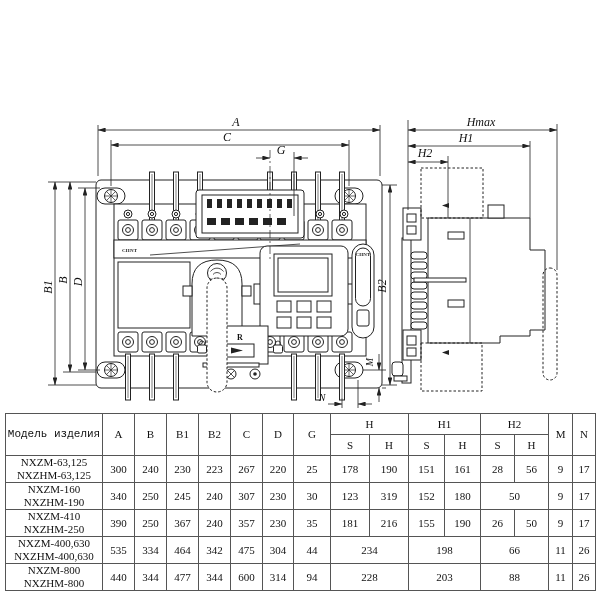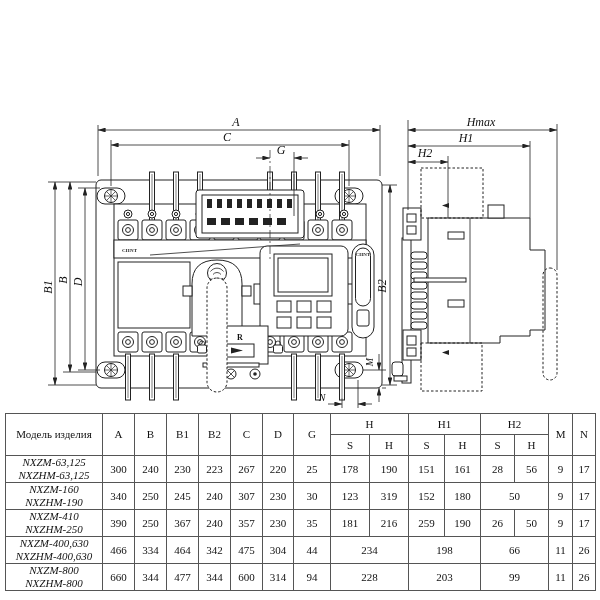--- a/index.html
+++ b/index.html
@@ -16,22 +16,22 @@
   .dotted{fill:none;stroke:#222;stroke-width:1;stroke-dasharray:2.5 2;}
   .dotted-fill{fill:#fff;stroke:#222;stroke-width:1;stroke-dasharray:2.5 2;}
   .dim{stroke:#222;stroke-width:.8;fill:none;}
   .cl{stroke:#222;stroke-width:.7;stroke-dasharray:8 3 2 3;fill:none;}
   table.spec{position:absolute;left:5px;top:413px;border-collapse:collapse;table-layout:fixed;
     width:590px;}
   table.spec td{border:1px solid #555;text-align:center;vertical-align:middle;padding:0;
     font-size:11px;line-height:1.15;overflow:hidden;}
   table.spec thead tr{height:21px;}
   table.spec tbody tr{height:27px;}
-  td.model-h{text-align:left;padding-left:5px;font-size:11px;}
-  td.model-cell{text-align:left;padding-left:4px;font-size:9.5px;line-height:1.25;font-style:italic;}
+  td.model-h{text-align:left;padding-left:5px;font-size:11px;font-family:Liberation Mono, monospace;}
+  td.model-cell{text-align:left;padding-left:4px;font-size:9.5px;line-height:1.25;}
   td.dimhead{font-size:13px;}
   td.subhead{font-size:12px;}
 </style>
 </head>
 <body>
 
 <div id="stage">
 
 <svg width="600" height="412" viewBox="0 0 600 412">
   <defs>
@@ -419,58 +419,58 @@
       </td>
       <td>390</td>
       <td>250</td>
       <td>367</td>
       <td>240</td>
       <td>357</td>
       <td>230</td>
       <td>35</td>
       <td>181</td>
       <td>216</td>
-      <td>259</td>
+      <td>155</td>
       <td>190</td>
       <td>26</td>
       <td>50</td>
       <td>9</td>
       <td>17</td>
     </tr>
     <tr>
       <td class="model-cell">
         <div>NXZM-400,630</div>
             <div>NXZHM-400,630</div>
       </td>
-      <td>466</td>
+      <td>535</td>
       <td>334</td>
       <td>464</td>
       <td>342</td>
       <td>475</td>
       <td>304</td>
       <td>44</td>
       <td colspan="2">234</td>
       <td colspan="2">198</td>
       <td colspan="2">66</td>
       <td>11</td>
       <td>26</td>
     </tr>
     <tr>
       <td class="model-cell">
         <div>NXZM-800</div>
             <div>NXZHM-800</div>
       </td>
-      <td>660</td>
+      <td>440</td>
       <td>344</td>
       <td>477</td>
       <td>344</td>
       <td>600</td>
       <td>314</td>
       <td>94</td>
       <td colspan="2">228</td>
       <td colspan="2">203</td>
-      <td colspan="2">99</td>
+      <td colspan="2">88</td>
       <td>11</td>
       <td>26</td>
     </tr>
   </tbody>
 </table>
 </div>
 
 </body></html>

